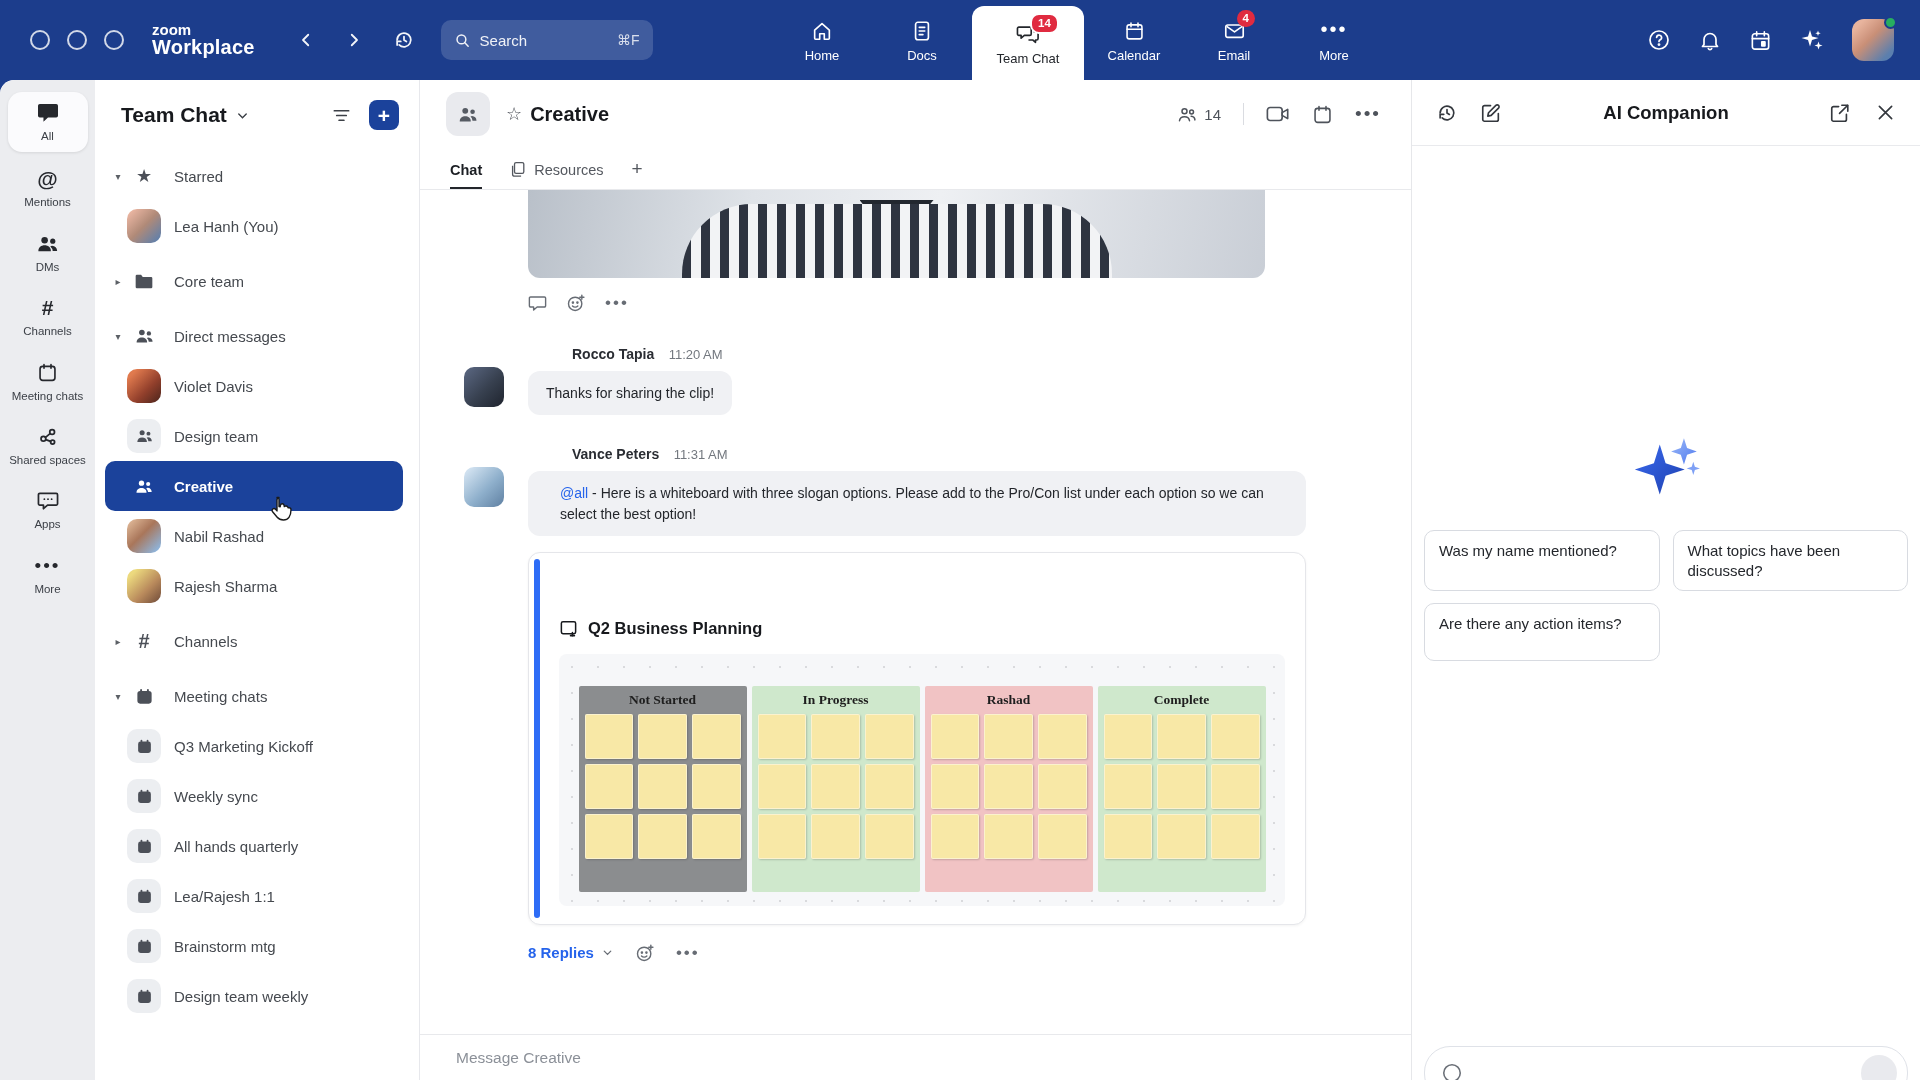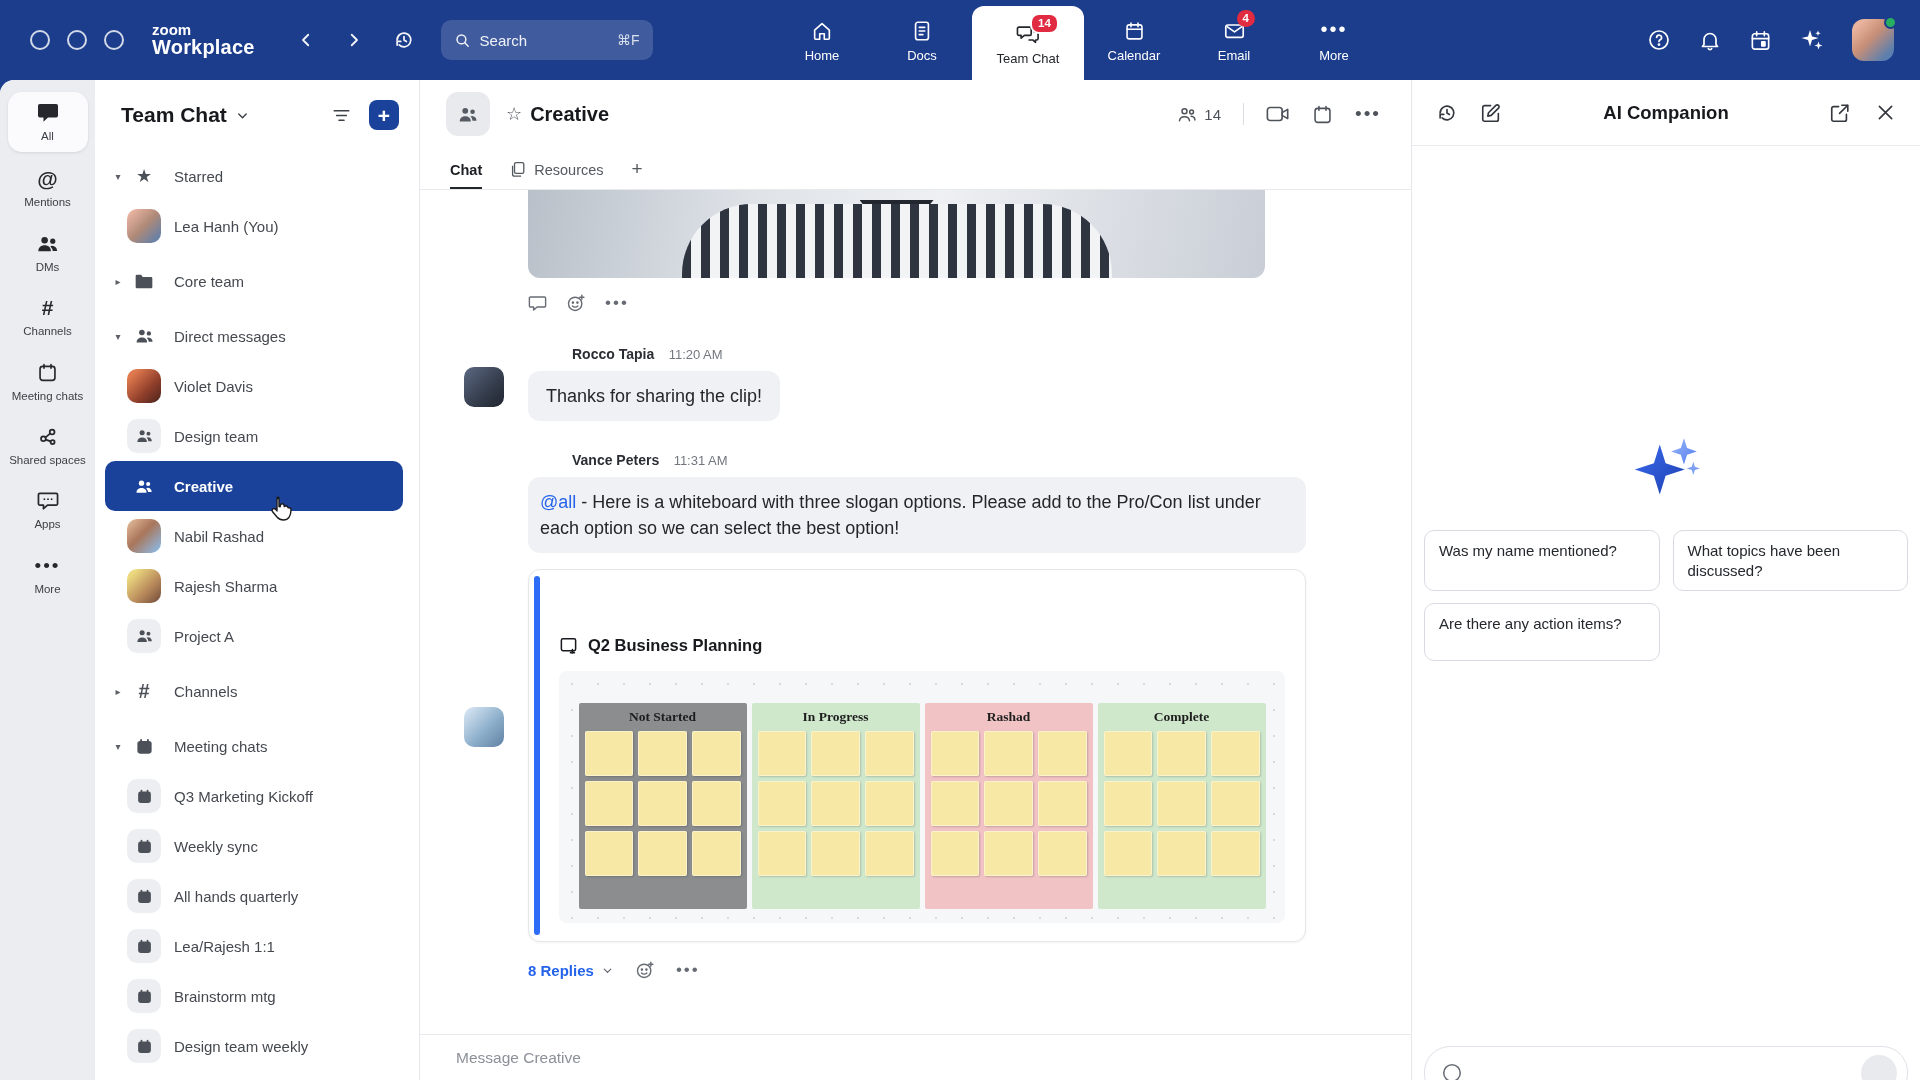--- a/index.html
+++ b/index.html
@@ -108,23 +108,23 @@
   .shirt { position:absolute; left:50%; transform:translateX(-50%); top:14px; width:430px; height:120px;
     border-radius:70px 70px 0 0;
     background:repeating-linear-gradient(90deg,#2e3440 0 9px,#f2f3f5 9px 19px); }
   .collar { position:absolute; left:50%; transform:translateX(-50%); top:10px; width:74px; height:46px;
     background:#22272f; clip-path:polygon(50% 100%,0 0,100% 0); }
   .action-row { display:flex; gap:19px; align-items:center; color:#676c74; margin:15px 0 24px; }
 
   .name-line { margin-top:8px; }
   .mname { font-weight:700; font-size:14px; color:#2a2d33;margin-left:44px; }
   .mtime { color:#73787f; font-size:13px; margin-left:10px; }
-  .bubble { background:#f0f1f4; border-radius:12px; padding:12px 18px; font-size:18px;
+  .bubble { background:#f0f1f4; border-radius:12px; padding:12px 18px; font-size:14px;
     color:#23262b; margin-top:8px; width:fit-content; line-height:1.45; }
-  .bubble.wide { width:778px; padding:12px 12px; }
+  .bubble.wide { width:778px; padding:12px 32px; }
   .mention { color:#2563eb; }
 
   .wb-card { width:778px; border:1px solid #e5e6ea; border-radius:12px; margin-top:16px; position:relative;
     padding:20px 20px 18px 30px; background:#fff; box-shadow:0 1px 3px rgba(0,0,0,.05); }
   .wb-bar { position:absolute; left:5px; top:6px; bottom:6px; width:6px; border-radius:3px; background:#2d6cf6; }
   .wb-title-row { display:flex; gap:10px; align-items:center; font-weight:700; font-size:16.5px; color:#17191d;margin-top:46px; }
   .wb-board { margin-top:16px; background-color:#f6f7f9; border-radius:8px; height:252px;
     padding:32px 14px 0;
     background-image:radial-gradient(#d9dadd 1.2px, transparent 1.4px); background-size:26px 26px;
     display:flex; gap:5px; justify-content:center; }
@@ -437,32 +437,20 @@
     <div class="sb-row">
       <span class="caretc"></span>
       <span class="sb-ic avatar av-nabil"></span>
       <span>Nabil Rashad</span>
     </div>
     <div class="sb-row">
       <span class="caretc"></span>
       <span class="sb-ic avatar av-rajesh"></span>
       <span>Rajesh Sharma</span>
     </div>
-    <div class="sb-row">
-      <span class="caretc"></span>
-      <span class="sb-ic iconbox">
-        <svg width="19" height="16" viewBox="0 0 24 20" fill="currentColor">
-            <circle cx="9" cy="6" r="3.2"></circle>
-            <path d="M3 17c0-3.2 2.7-5.2 6-5.2s6 2 6 5.2v.5H3z"></path>
-            <circle cx="17" cy="7" r="2.5"></circle>
-            <path d="M16.4 11.6c2.8.2 4.8 2 4.8 4.7v.4h-4.3a6.6 6.6 0 0 0-2.2-4.4c.5-.4 1.1-.6 1.7-.7z"></path>
-          </svg>
-      </span>
-      <span>Project A</span>
-    </div>
     <div class="sb-row sect">
       <span class="caretc">▸</span>
       <span class="sb-ic" style="font-size:20px;font-weight:700;">#</span>
       <span>Channels</span>
     </div>
     <div class="sb-row sect">
       <span class="caretc">▾</span>
       <span class="sb-ic">
         <svg width="19" height="19" viewBox="0 0 24 24" fill="#4c5058">
             <rect x="3" y="5" width="18" height="16" rx="3.5"></rect>
@@ -631,21 +619,21 @@
           </span>
         <div>
           <div class="name-line">
             <span class="mname">Rocco Tapia</span>
             <span class="mtime">11:20 AM</span>
           </div>
           <div class="bubble">Thanks for sharing the clip!</div>
         </div>
       </div>
 
-      <div class="mrow" style="margin-top:22px;align-items:center;">
+      <div class="mrow" style="margin-top:22px;">
         <span class="gutter">
             <span class="msg-avatar av-vance avatar" style="display:block;"></span>
           </span>
         <div>
           <div class="name-line">
             <span class="mname">Vance Peters</span>
             <span class="mtime">11:31 AM</span>
           </div>
           <div class="bubble wide"><span class="mention">@all</span><span> - Here is a whiteboard with three slogan options. Please add to the Pro/Con list under each option so we can select the best option!</span></div>
 

